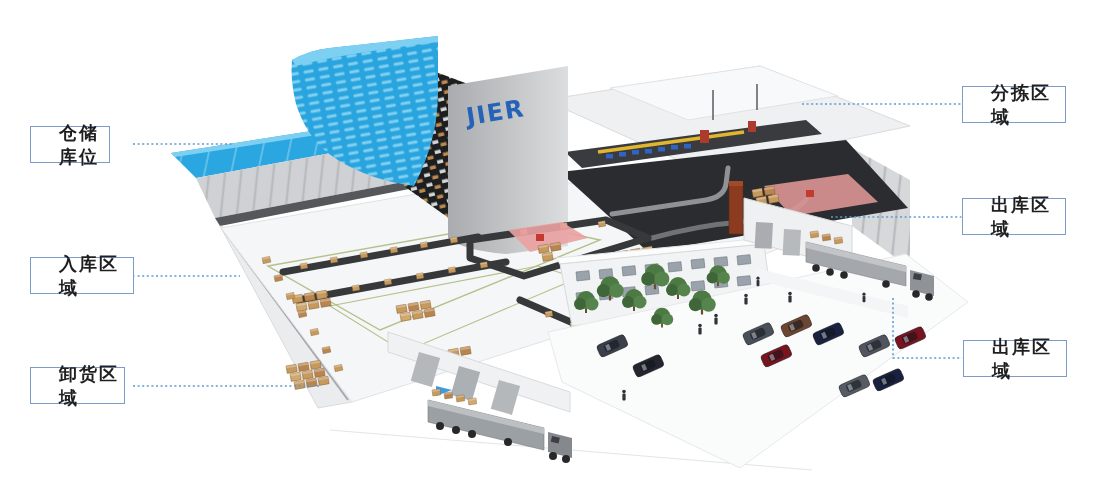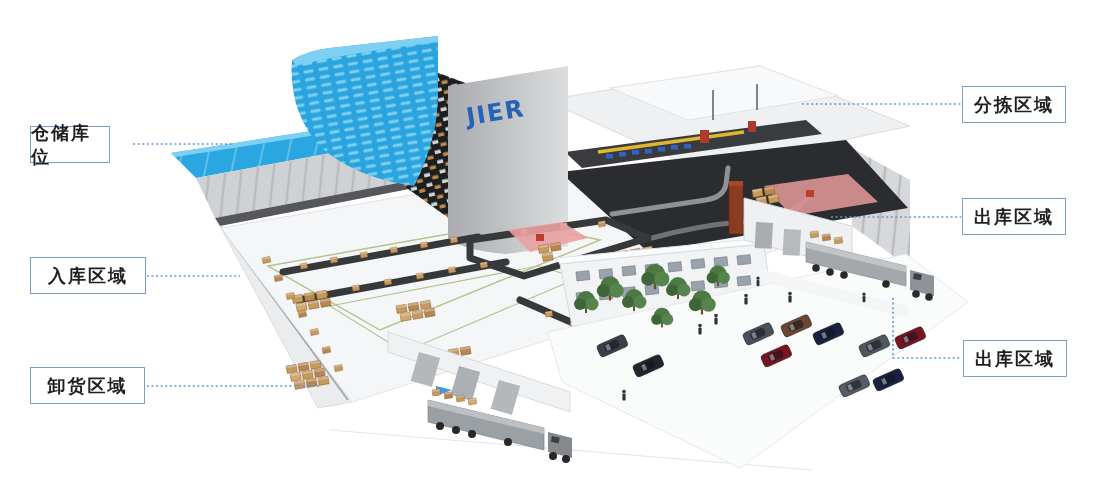--- a/index.html
+++ b/index.html
@@ -3,24 +3,24 @@
 <meta charset="utf-8">
 <style>
   html,body{margin:0;padding:0;background:#fff;}
   body{width:1107px;height:497px;overflow:hidden;
        font-family:"DejaVu Sans","Liberation Sans",sans-serif;}
   #stage{position:relative;width:1107px;height:497px;background:#ffffff;}
   #scene-svg{position:absolute;left:0;top:0;}
   .label{position:absolute;box-sizing:border-box;background:#ffffff;
          border:1.6px solid #7d9bc8;display:flex;align-items:center;justify-content:center;
          font-size:18px;font-weight:bold;color:#1f1f1f;letter-spacing:2px;
-         box-shadow:0 0 0 1px rgba(255,255,255,.6);}
+         box-shadow:0 0 0 1px rgba(255,255,255,.6);padding-left:28px;}
   .lb-1{left:30px;top:126px;width:80px;height:37px;}
-  .lb-2{left:30px;top:257px;width:116px;height:37px;}
-  .lb-3{left:30px;top:367px;width:115px;height:37px;}
+  .lb-2{left:30px;top:257px;width:104px;height:37px;}
+  .lb-3{left:30px;top:367px;width:95px;height:37px;}
   .lb-4{left:962px;top:86px;width:104px;height:37px;}
   .lb-5{left:962px;top:198px;width:104px;height:37px;}
   .lb-6{left:963px;top:340px;width:104px;height:37px;}
   .cb{fill:var(--c,#c6995c);stroke:#8a5f2e;stroke-width:.5;}
   .ct{fill:#ffffff;opacity:.28;}
   .carb{fill:var(--cc,#3a3f4a);stroke:#1b1e24;stroke-width:.5;}
   .conn{stroke:#5b9bd5;stroke-width:1.6;fill:none;stroke-dasharray:2 2.6;}
   .belt{stroke:#37383a;stroke-width:7;fill:none;stroke-linecap:round;stroke-linejoin:round;}
 </style>
 </head>

